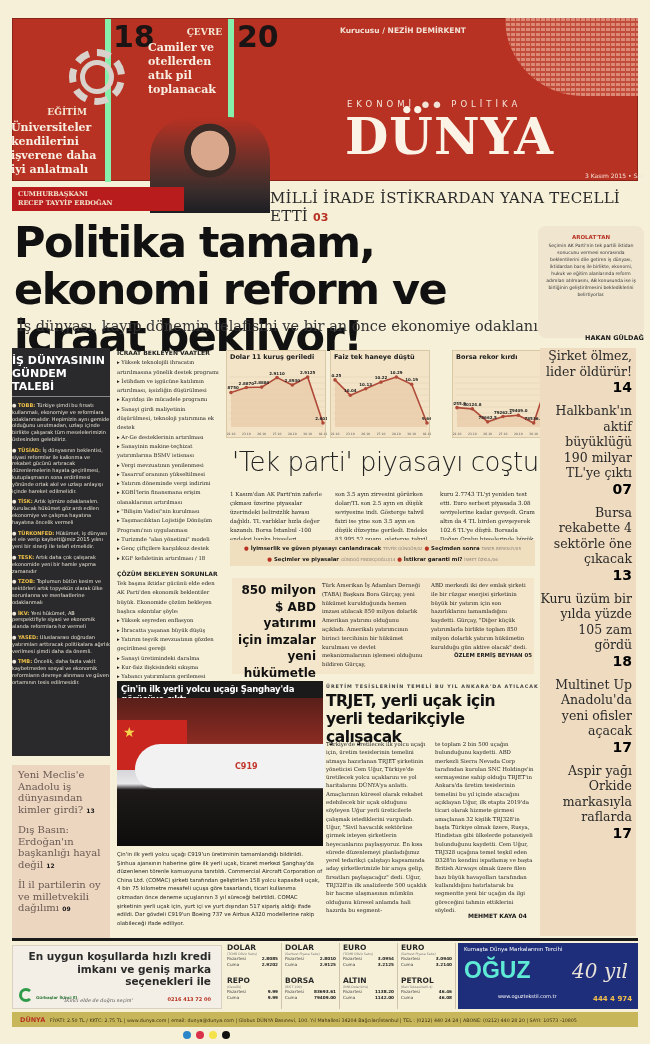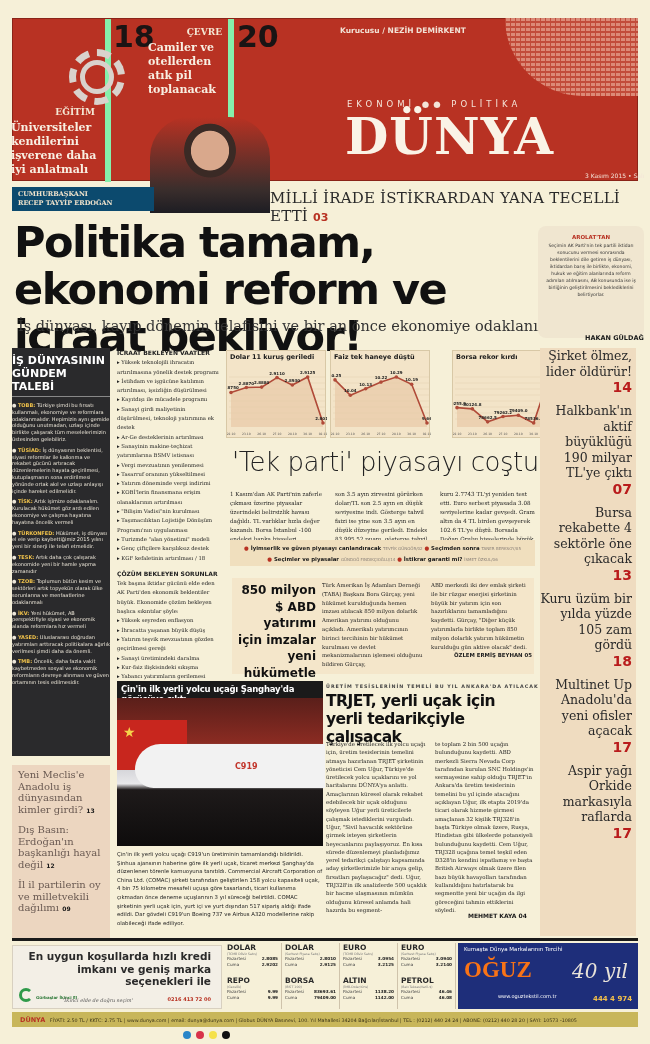--- a/index.html
+++ b/index.html
@@ -12,21 +12,21 @@
   .mast .kicker{font-family:"DejaVu Serif",serif;font-weight:bold;color:#f4e7d4;font-size:9px;text-align:right}
   .mast .hl{font-family:"DejaVu Serif",serif;font-weight:bold;color:#f8efe2;font-size:11px;text-align:left;line-height:14px}
   .gear{position:absolute;left:56px;top:30px;width:56px;height:56px;border:7px dashed #d9d2cc;border-radius:50%}
   .gear:after{content:"";position:absolute;left:4px;top:4px;right:4px;bottom:4px;border:5px solid #d9d2cc;border-radius:50%}
   .founder{left:340px;top:26px;font-family:"DejaVu Sans",sans-serif;font-size:7.5px;color:#f2e2d6;font-weight:bold}
   .globe{left:505px;top:18px;width:133px;height:78px;border-radius:0 0 0 80px;background:radial-gradient(circle at 60% 30%,#e39a86 0 2px,transparent 2px) 0 0/5px 5px,#c4513f;opacity:.85}
   .subbrand{left:347px;top:99px;font-family:"DejaVu Sans",sans-serif;font-size:8.5px;letter-spacing:4px;color:#f4e4d8}
   .logo{left:345px;top:109px;font-family:"DejaVu Serif",serif;font-weight:900;font-size:50px;color:#faf3e6;letter-spacing:1px;line-height:56px}
   .date{left:585px;top:172px;font-size:6px;color:#f4e4d8;font-family:"DejaVu Sans",sans-serif}
   .photo{left:150px;top:117px;width:120px;height:96px;background:radial-gradient(ellipse at 50% 35%,#d9a88c 0 22%,#3a2a25 23% 30%,transparent 31%),linear-gradient(#b83223,#3b2e2c 75%,#1d1d23);border-radius:40px 40px 0 0}
-  .presbar{left:12px;top:187px;width:142px;height:24px;background:#0c4a6e;color:#f0e3cc;font-family:"DejaVu Serif",serif;font-weight:bold;font-size:6.5px;padding:3px 6px;line-height:9px}
+  .presbar{left:12px;top:187px;width:172px;height:24px;background:#b91c1c;color:#f0e3cc;font-family:"DejaVu Serif",serif;font-weight:bold;font-size:6.5px;padding:3px 6px;line-height:9px}
   .strap{left:270px;top:189px;font-family:"DejaVu Serif",serif;font-size:15px;color:#2a2a2a;letter-spacing:.2px}
   .strap b{color:#b83223;font-family:"DejaVu Sans",sans-serif;font-size:11px}
   .headline{left:14px;top:219px;width:520px;font-family:"DejaVu Sans",sans-serif;font-weight:bold;font-size:43px;line-height:47px;letter-spacing:-1.5px;color:#111}
   .deck{left:18px;top:318px;font-family:"DejaVu Serif",serif;font-size:14.5px;color:#333}
   .side-circ{left:538px;top:226px;width:106px;height:112px;background:#f0e6d0;border-radius:8px}
   .side-circ .k{font-size:5.5px;color:#b83223;font-weight:bold;text-align:center;margin-top:8px;font-family:"DejaVu Sans",sans-serif}
   .side-circ .t{font-size:4.5px;text-align:center;line-height:7px;padding:2px 6px;color:#333;font-family:"DejaVu Sans",sans-serif}
   .hakan{left:585px;top:334px;font-family:"DejaVu Sans",sans-serif;font-size:6.5px;font-weight:bold}
   
   .darkbox{left:12px;top:348px;width:98px;height:408px;background:#2a2a2c;color:#ece6d8;padding:6px 0;font-family:"DejaVu Sans",sans-serif}
@@ -53,21 +53,21 @@
   .bullets{left:230px;top:540px;width:305px;height:26px;background:#f0dfbe;font-family:"DejaVu Sans",sans-serif;font-size:5.4px;text-align:center;padding:3px;line-height:10px;font-weight:bold}
   .bullets i{color:#8a8078;font-weight:normal;font-style:normal;font-size:4px}
   .bullets em{color:#b83223;font-style:normal}
   .abd{left:232px;top:578px;width:302px;height:96px;background:#f4e6ca}
   .abdh{left:236px;top:582px;width:80px;font-family:"DejaVu Sans",sans-serif;font-weight:bold;font-size:12px;line-height:16.5px;text-align:right;color:#111}
   .abdc{left:322px;top:581px;width:210px;display:flex;gap:8px;font-size:5.4px;line-height:8.8px;color:#222}
   .abdc div{flex:1}
   
   .rcol{left:540px;top:348px;width:96px;background:#efdcc0;height:588px;text-align:right;padding-right:4px}
   .rcol .tz{font-family:"DejaVu Serif",serif;font-size:12.5px;line-height:15.5px;color:#2a2a2a;margin-bottom:8px}
-  .rcol .tz b{display:block;font-family:"DejaVu Sans",sans-serif;font-weight:900;color:#b91c1c;font-size:14px;line-height:16px}
+  .rcol .tz b{display:block;font-family:"DejaVu Sans",sans-serif;font-weight:900;color:#000000;font-size:14px;line-height:16px}
   
   .cinbar{left:117px;top:681px;width:206px;height:17px;background:#1a1a1a;color:#fff;font-family:"DejaVu Sans",sans-serif;font-weight:bold;font-size:8.5px;padding:3px 4px;letter-spacing:-.2px}
   .cinphoto{left:117px;top:698px;width:206px;height:148px;background:linear-gradient(180deg,#5a1f1a 0,#8a2b22 30%,#cfcfd4 45%,#e8e8ea 58%,#1e1a1a 62%,#0e0c0c 100%)}
   .flag{left:117px;top:720px;width:70px;height:50px;background:#c8261e}
   .flag:before{content:"★";position:absolute;left:6px;top:4px;color:#f5d34a;font-size:14px}
   .plane{left:135px;top:744px;width:190px;height:44px;background:#f2f2f2;border-radius:30px 0 0 22px}
   .c919{left:235px;top:762px;font-family:"DejaVu Sans",sans-serif;font-size:8px;color:#c2362c;font-weight:bold}
   .cintext{left:117px;top:850px;width:206px;font-family:"DejaVu Sans",sans-serif;font-size:5.4px;line-height:8.6px;color:#222}
   .trjk{left:326px;top:684px;font-family:"DejaVu Sans",sans-serif;font-size:4.8px;letter-spacing:1px;font-weight:bold;color:#444}
   .trjh{left:326px;top:692px;font-family:"DejaVu Sans",sans-serif;font-weight:900;font-size:15.5px;line-height:18px;color:#111;letter-spacing:-.5px}
@@ -83,36 +83,36 @@
   .ad1 .lg{position:absolute;left:6px;bottom:6px;width:14px;height:14px;border:3px solid #2f9a4a;border-radius:50%;border-right-color:transparent}
   .ad1 .lgt{position:absolute;left:23px;bottom:8px;font-size:4px;color:#2f7a3a;font-weight:bold;font-family:"DejaVu Sans",sans-serif}
   .mkt{left:224px;top:943px;width:232px;height:66px;display:grid;grid-template-columns:repeat(4,1fr);grid-template-rows:1fr 1fr}
   .mk{padding:0 3px;border-right:1px solid #cfc3ab;font-family:"DejaVu Sans",sans-serif}
   .mk .n{font-weight:900;font-size:7.5px;line-height:9px;color:#2a2a2a}
   .mk .sb{font-size:3.2px;color:#777}
   .mk .r{display:flex;justify-content:space-between;font-size:4.2px;line-height:6px;color:#444}
   .mk .r b{color:#222}
   .ad2{left:458px;top:943px;width:180px;height:66px;background:#1e2e7a}
   .ad2 .t{position:absolute;left:6px;top:3px;font-family:"DejaVu Sans",sans-serif;font-size:5.5px;color:#fff}
-  .ad2 .b{position:absolute;left:6px;top:14px;font-family:Liberation Serif, serif;font-weight:bold;font-size:23px;color:#f97316}
+  .ad2 .b{position:absolute;left:6px;top:14px;font-family:Liberation Sans, sans-serif;font-weight:bold;font-size:23px;color:#5eead4}
   .ad2 .w{position:absolute;left:40px;top:50px;font-family:"DejaVu Sans",sans-serif;font-size:5px;color:#fff}
   .ad2 .p{position:absolute;right:6px;top:52px;font-family:"DejaVu Sans",sans-serif;font-size:7px;color:#f5c14a;font-weight:bold}
   .ad2 .y{position:absolute;right:10px;top:16px;font-family:"DejaVu Serif",serif;font-style:italic;font-size:20px;color:#e8e2d8}
   .foot{left:12px;top:1012px;width:626px;height:15px;background:#c8b65a;font-family:"DejaVu Sans",sans-serif;font-size:4.8px;color:#3a3316;padding:4px 8px;white-space:nowrap;overflow:hidden}
   .foot b{color:#b83223;font-size:6.5px}
   .dots{left:183px;top:1031px;display:flex;gap:5px}
   .dots span{width:8px;height:8px;border-radius:50%}
 </style>
 </head>
 <body>
 
 <div class="abs mast">
   <div class="cell" style="left:0;width:98px">
     <div class="gear"></div>
-    <div class="kicker" style="position:absolute;right:10px;top:88px">EĞİTİM</div>
+    <div class="kicker" style="position:absolute;right:18px;top:88px">EĞİTİM</div>
     <div class="hl" style="position:absolute;right:6px;top:102px;width:88px">Üniversiteler kendilerini işverene daha iyi anlatmalı</div>
   </div>
   <div class="cell" style="left:98px;width:123px">
     <div class="big" style="left:2px;top:0">18</div>
     <div class="kicker" style="position:absolute;right:6px;top:8px">ÇEVRE</div>
     <div class="hl" style="position:absolute;right:6px;top:22px;width:74px">Camiler ve otellerden atık pil toplanacak</div>
   </div>
   <div class="big" style="left:224px;top:0">20</div>
 </div>
 <div class="abs photo"></div>

